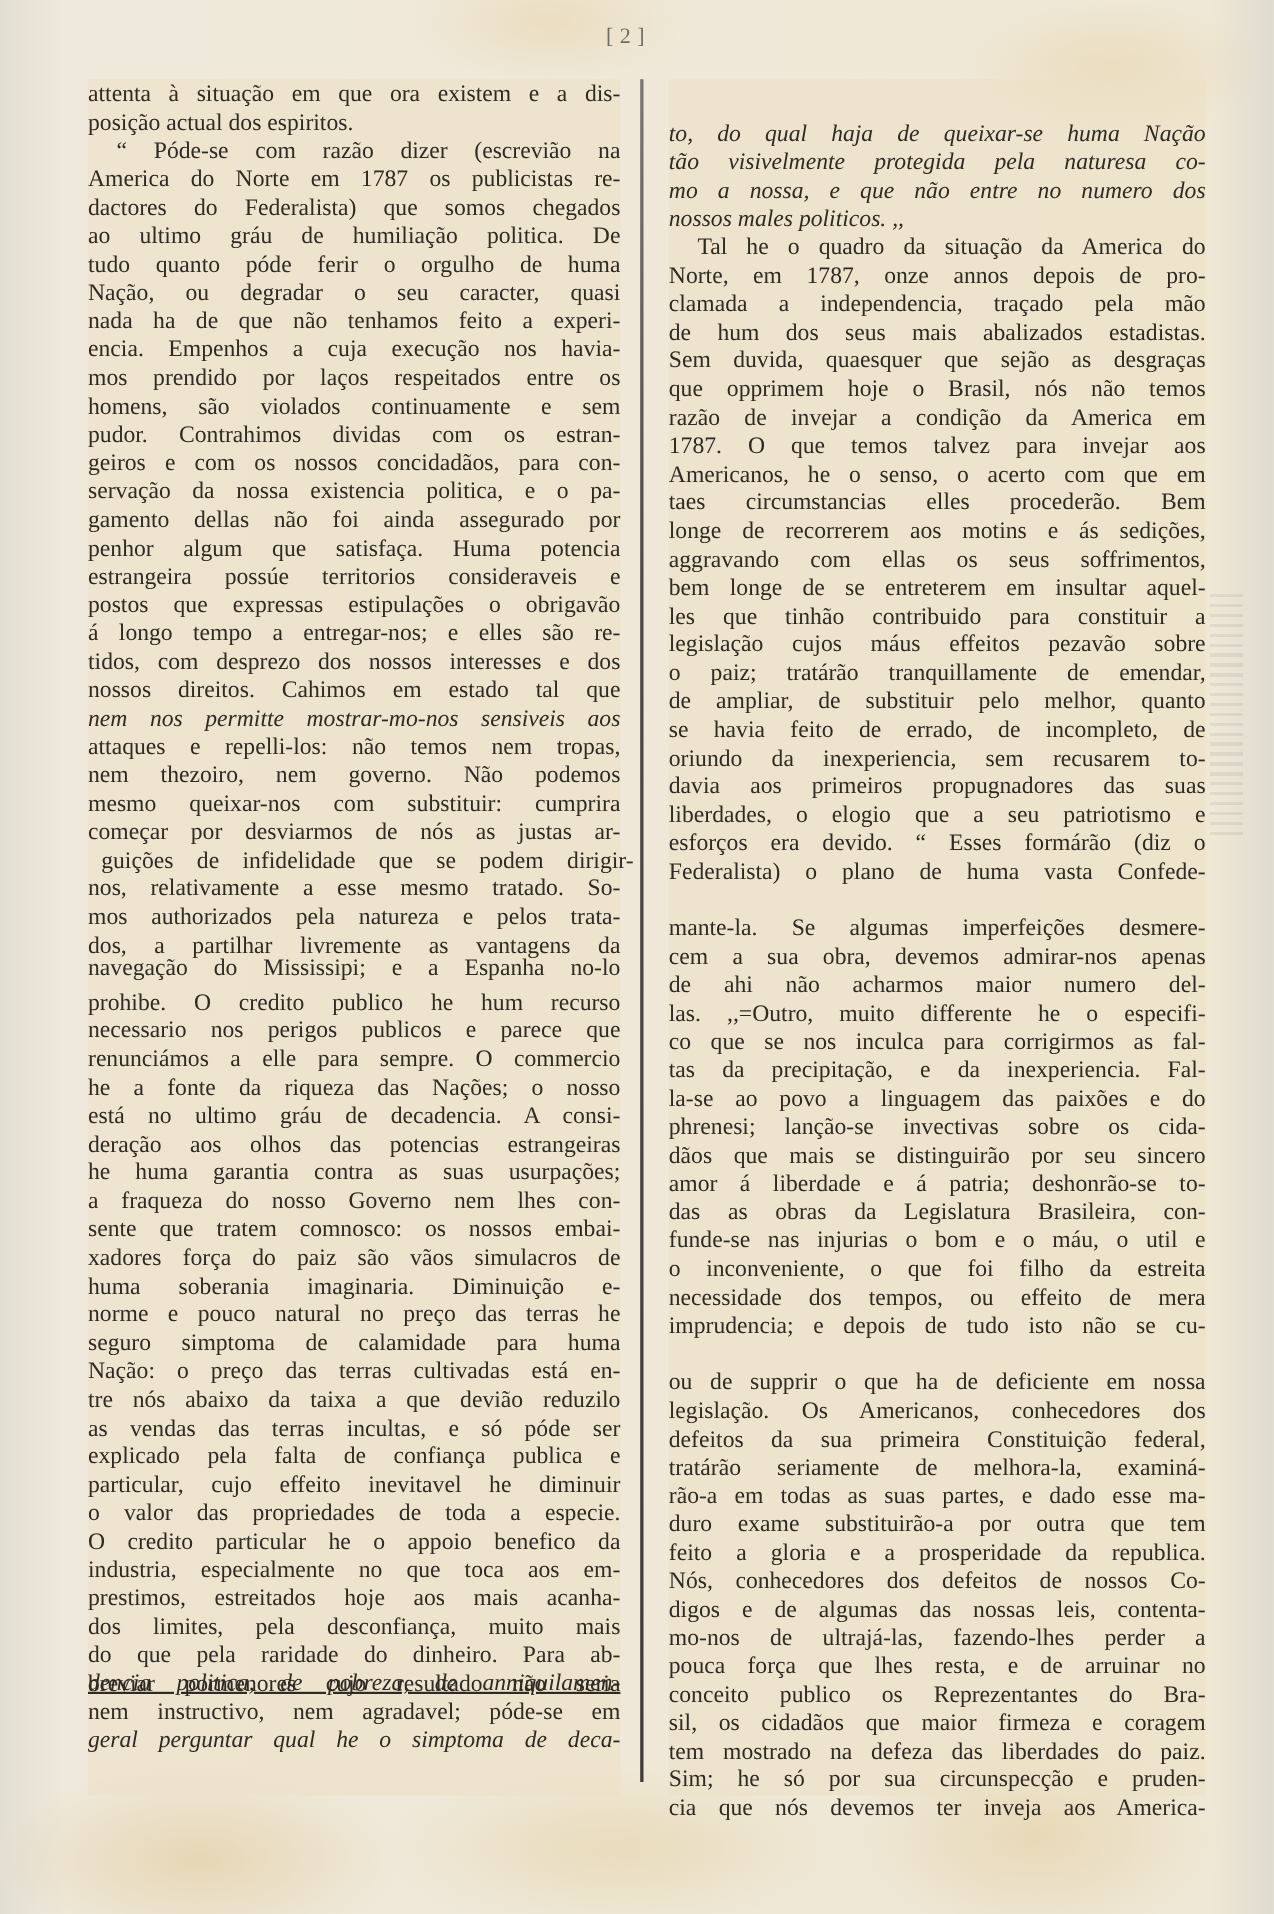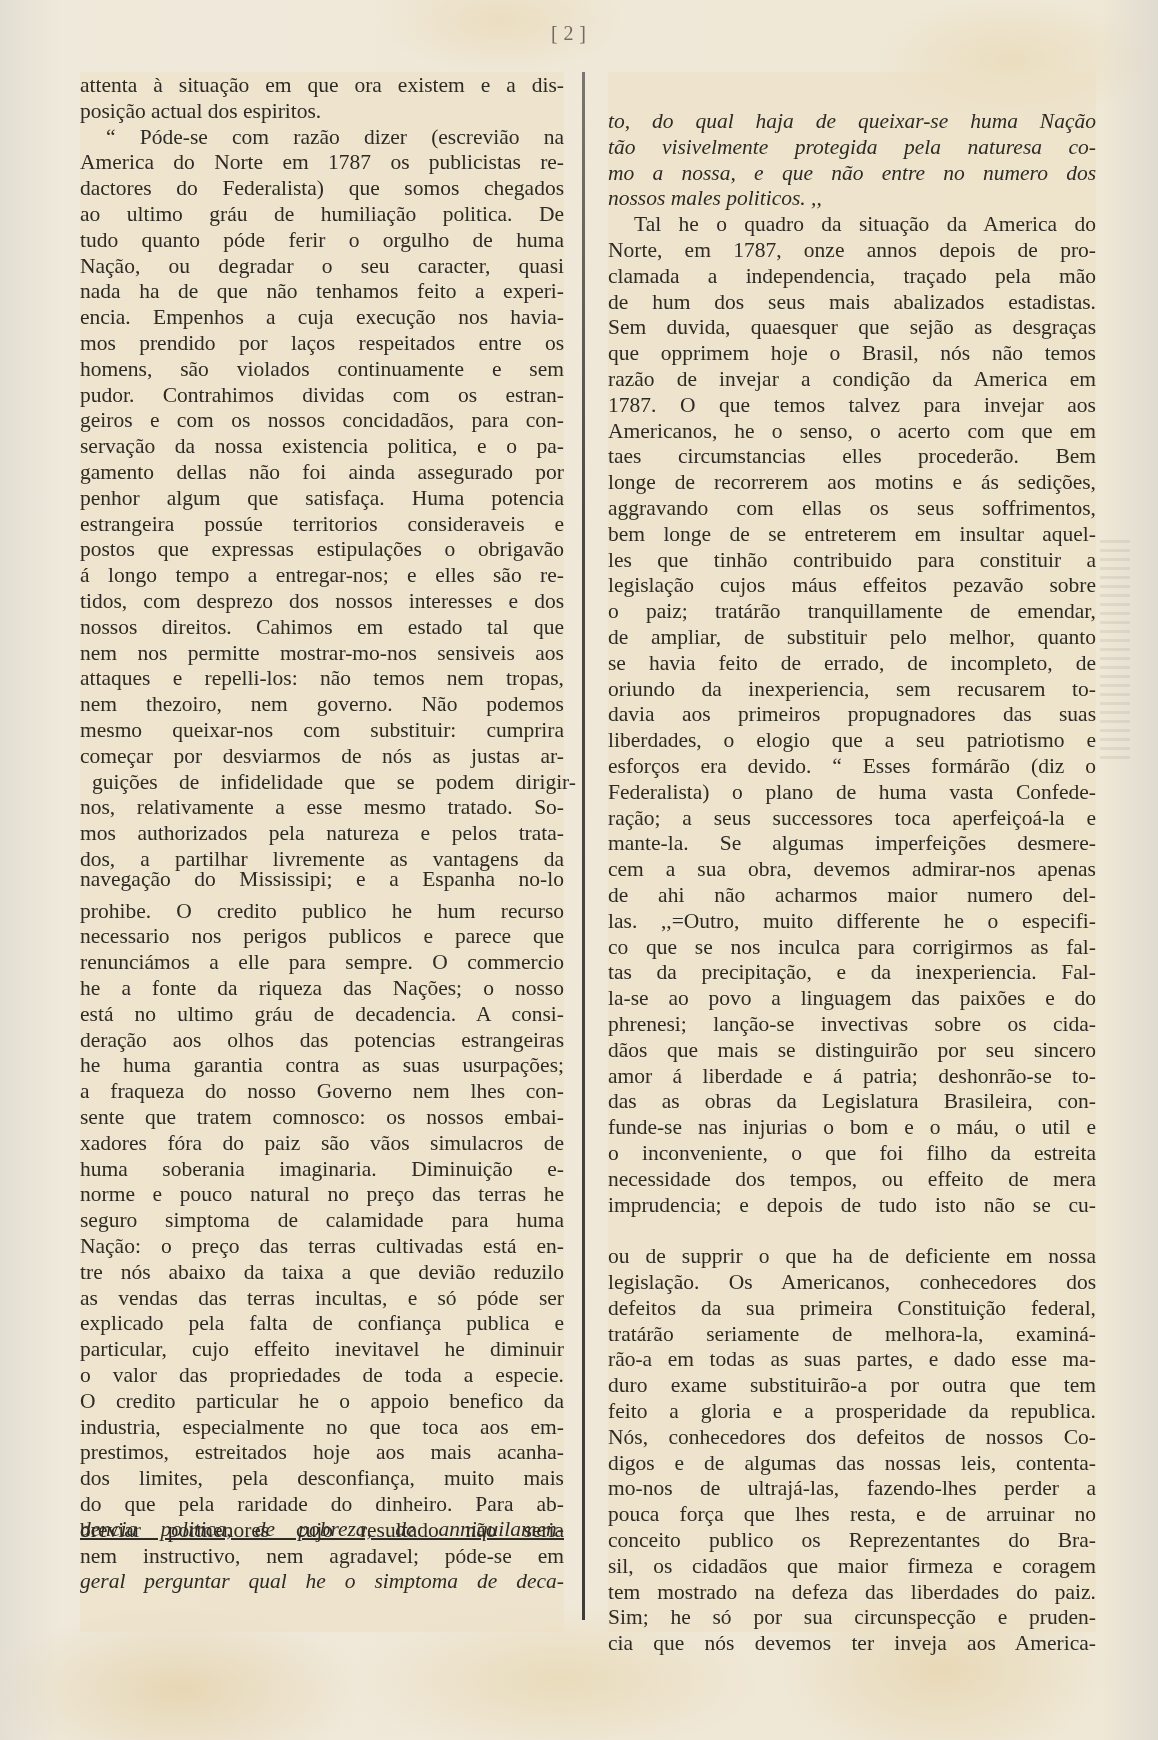--- a/index.html
+++ b/index.html
@@ -100,40 +100,40 @@
       <div class="line" style="top: 309.6px;">pudor. Contrahimos dividas com os estran-</div>
       <div class="line" style="top: 335.4px;">geiros e com os nossos concidadãos, para con-</div>
       <div class="line" style="top: 361.2px;">servação da nossa existencia politica, e o pa-</div>
       <div class="line" style="top: 387px;">gamento dellas não foi ainda assegurado por</div>
       <div class="line" style="top: 412.8px;">penhor algum que satisfaça. Huma potencia</div>
       <div class="line" style="top: 438.6px;">estrangeira possúe territorios consideraveis e</div>
       <div class="line" style="top: 464.4px;">postos que expressas estipulações o obrigavão</div>
       <div class="line" style="top: 490.2px;">á longo tempo a entregar-nos; e elles são re-</div>
       <div class="line" style="top: 516px;">tidos, com desprezo dos nossos interesses e dos</div>
       <div class="line" style="top: 541.8px;">nossos direitos. Cahimos em estado tal que</div>
-      <div class="line" style="top: 567.6px;">nem nos permitte mostrar-mo-nos sensiveis aos</div>
+      <div class="line" style="top: 567.6px; font-style: italic;">nem nos permitte mostrar-mo-nos sensiveis aos</div>
       <div class="line" style="top: 593.4px;">attaques e repelli-los: não temos nem tropas,</div>
       <div class="line" style="top: 619.2px;">nem thezoiro, nem governo. Não podemos</div>
       <div class="line" style="top: 645px;">mesmo queixar-nos com substituir: cumprira</div>
       <div class="line" style="top: 670.8px;">começar por desviarmos de nós as justas ar-</div>
       <div class="line" style="top: 696.6px; margin-left: 12px;">guições de infidelidade que se podem dirigir-</div>
       <div class="line" style="top: 722.4px;">nos, relativamente a esse mesmo tratado. So-</div>
       <div class="line" style="top: 748.2px;">mos authorizados pela natureza e pelos trata-</div>
       <div class="line" style="top: 774px;">dos, a partilhar livremente as vantagens da</div>
       <div class="line" style="top: 794px;">navegação do Mississipi; e a Espanha no-lo</div>
       <div class="line" style="top: 825.6px;">prohibe. O credito publico he hum recurso</div>
       <div class="line" style="top: 851.4px;">necessario nos perigos publicos e parece que</div>
       <div class="line" style="top: 877.2px;">renunciámos a elle para sempre. O commercio</div>
       <div class="line" style="top: 903px;">he a fonte da riqueza das Nações; o nosso</div>
       <div class="line" style="top: 928.8px;">está no ultimo gráu de decadencia. A consi-</div>
       <div class="line" style="top: 954.6px;">deração aos olhos das potencias estrangeiras</div>
       <div class="line" style="top: 980.4px;">he huma garantia contra as suas usurpações;</div>
       <div class="line" style="top: 1006.2px;">a fraqueza do nosso Governo nem lhes con-</div>
       <div class="line" style="top: 1032px;">sente que tratem comnosco: os nossos embai-</div>
-      <div class="line" style="top: 1057.8px;">xadores fóra do paiz são vãos simulacros de</div>
+      <div class="line" style="top: 1057.8px;">xadores força do paiz são vãos simulacros de</div>
       <div class="line" style="top: 1083.6px;">huma soberania imaginaria. Diminuição e-</div>
       <div class="line" style="top: 1109.4px;">norme e pouco natural no preço das terras he</div>
       <div class="line" style="top: 1135.2px;">seguro simptoma de calamidade para huma</div>
       <div class="line" style="top: 1161px;">Nação: o preço das terras cultivadas está en-</div>
       <div class="line" style="top: 1186.8px;">tre nós abaixo da taixa a que devião reduzilo</div>
       <div class="line" style="top: 1212.6px;">as vendas das terras incultas, e só póde ser</div>
       <div class="line" style="top: 1238.4px;">explicado pela falta de confiança publica e</div>
       <div class="line" style="top: 1264.2px;">particular, cujo effeito inevitavel he diminuir</div>
       <div class="line" style="top: 1290px;">o valor das propriedades de toda a especie.</div>
       <div class="line" style="top: 1315.8px;">O credito particular he o appoio benefico da</div>
@@ -170,21 +170,20 @@
       <div class="line" style="top: 438.6px;">les que tinhão contribuido para constituir a</div>
       <div class="line" style="top: 464.4px;">legislação cujos máus effeitos pezavão sobre</div>
       <div class="line" style="top: 490.2px;">o paiz; tratárão tranquillamente de emendar,</div>
       <div class="line" style="top: 516px;">de ampliar, de substituir pelo melhor, quanto</div>
       <div class="line" style="top: 541.8px;">se havia feito de errado, de incompleto, de</div>
       <div class="line" style="top: 567.6px;">oriundo da inexperiencia, sem recusarem to-</div>
       <div class="line" style="top: 593.4px;">davia aos primeiros propugnadores das suas</div>
       <div class="line" style="top: 619.2px;">liberdades, o elogio que a seu patriotismo e</div>
       <div class="line" style="top: 645px;">esforços era devido. “ Esses formárão (diz o</div>
       <div class="line" style="top: 670.8px;">Federalista) o plano de huma vasta Confede-</div>
-      <div class="line" style="top: 696.6px;">ração; a seus successores toca aperfeiçoá-la e</div>
       <div class="line" style="top: 722.4px;">mante-la. Se algumas imperfeições desmere-</div>
       <div class="line" style="top: 748.2px;">cem a sua obra, devemos admirar-nos apenas</div>
       <div class="line" style="top: 774px;">de ahi não acharmos maior numero del-</div>
       <div class="line" style="top: 799.8px;">las. ,,=Outro, muito differente he o especifi-</div>
       <div class="line" style="top: 825.6px;">co que se nos inculca para corrigirmos as fal-</div>
       <div class="line" style="top: 851.4px;">tas da precipitação, e da inexperiencia. Fal-</div>
       <div class="line" style="top: 877.2px;">la-se ao povo a linguagem das paixões e do</div>
       <div class="line" style="top: 903px;">phrenesi; lanção-se invectivas sobre os cida-</div>
       <div class="line" style="top: 928.8px;">dãos que mais se distinguirão por seu sincero</div>
       <div class="line" style="top: 954.6px;">amor á liberdade e á patria; deshonrão-se to-</div>

